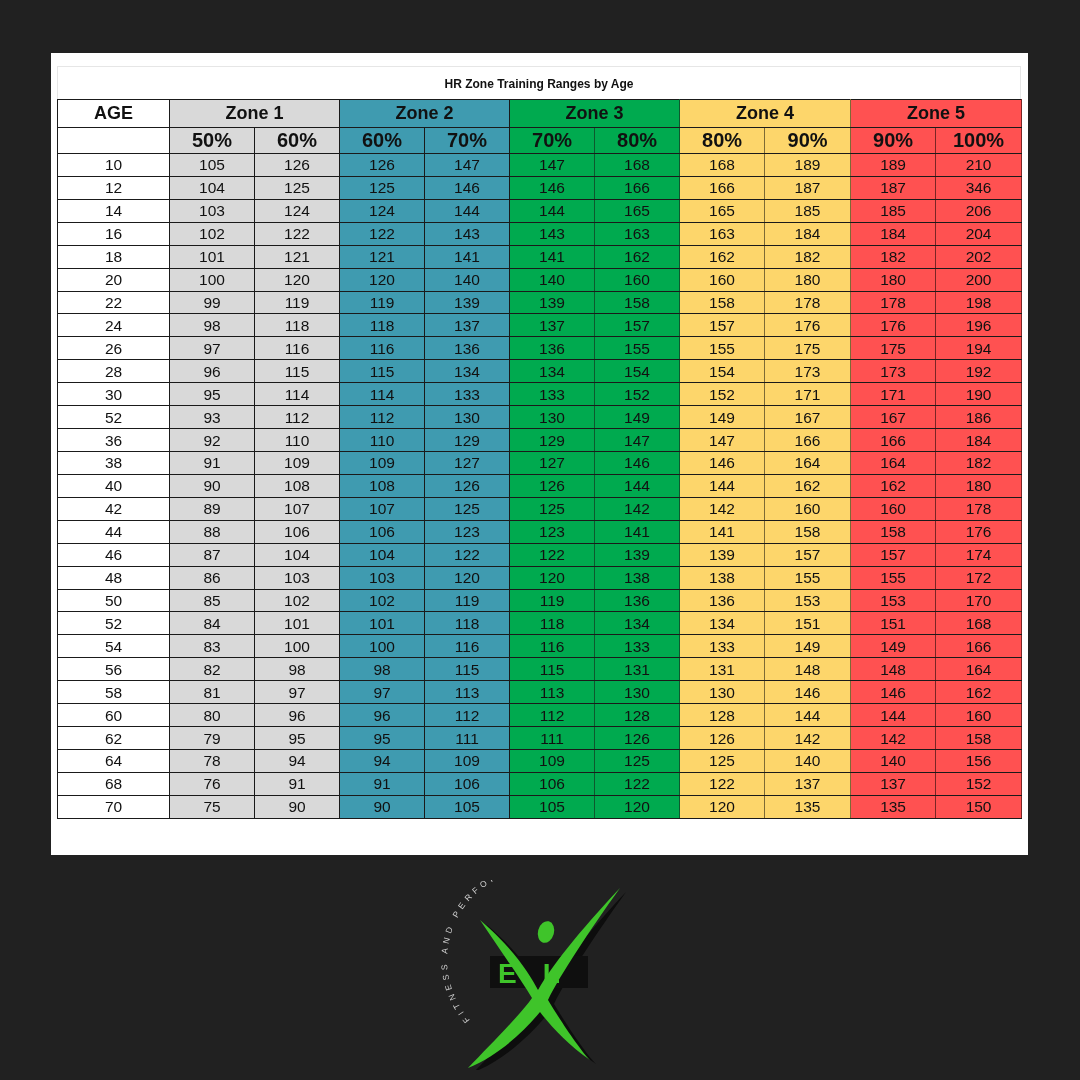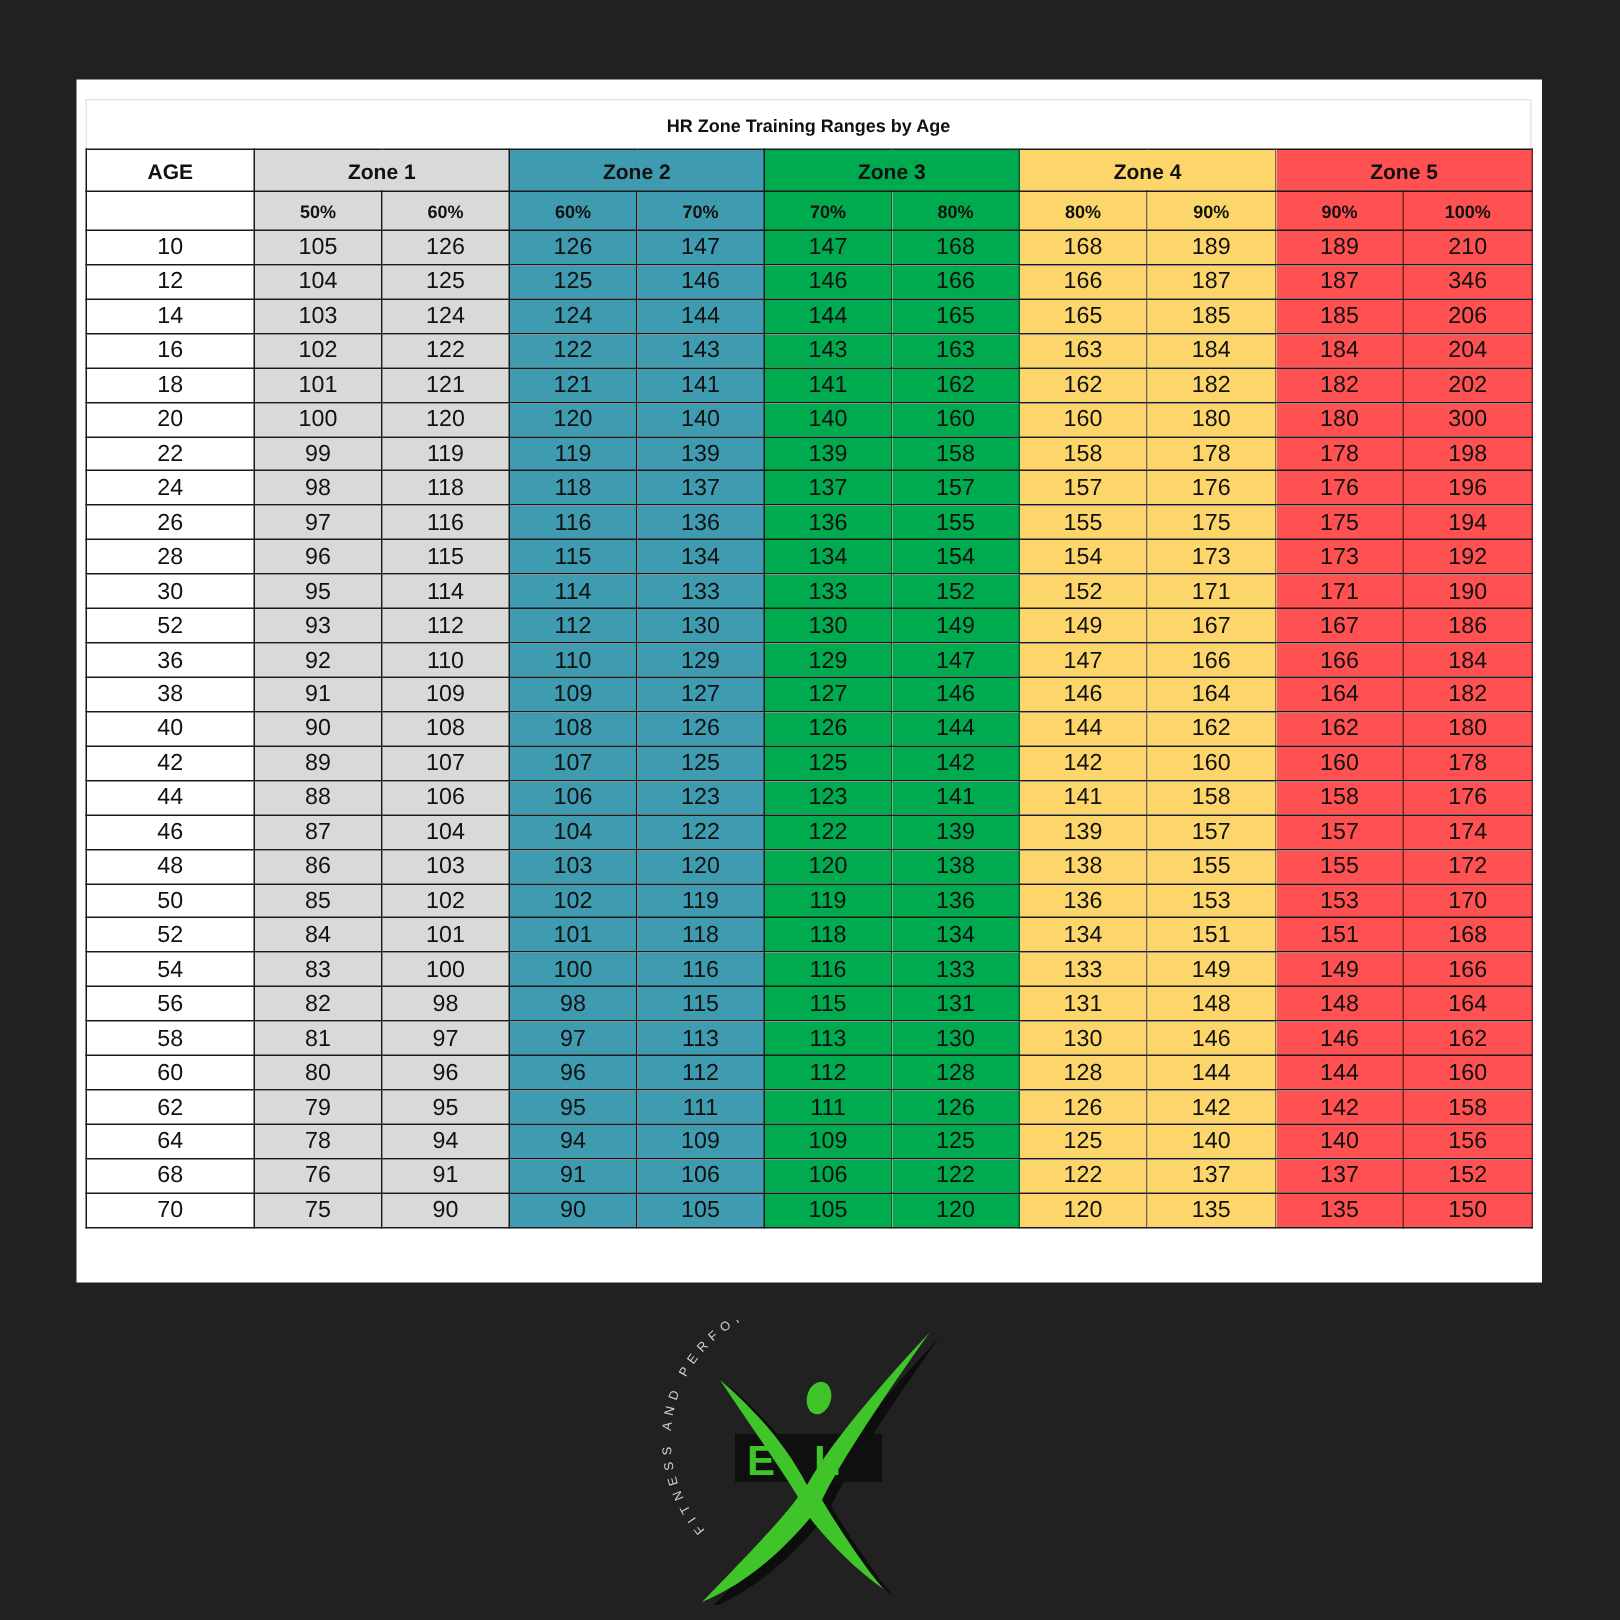--- a/index.html
+++ b/index.html
@@ -20,22 +20,22 @@
     text-align:center; font-weight:bold; font-size:12px; line-height:29px; color:#111;
   }
   table.hr {
     position:absolute; left:57px; top:99px; width:964px;
     border-collapse:collapse; table-layout:fixed;
   }
   table.hr td, table.hr th {
     border:1px solid #1a1a1a; text-align:center; padding:0; color:#111;
     font-size:15.5px; overflow:hidden; white-space:nowrap;
   }
-  table.hr th.zone { height:27px; font-size:14px; font-weight:bold; }
-  table.hr th.pct { height:25px; font-size:12px; font-weight:bold; }
+  table.hr th.zone { height:27px; font-size:18px; font-weight:bold; }
+  table.hr th.pct { height:25px; font-size:20px; font-weight:bold; }
   table.hr td { height:21.93px; line-height:21px; }
   .c-age { background:#ffffff; }
   .c-z1 { background:#d9d9d9; }
   .c-z2 { background:#3f9bb0; }
   .c-z3 { background:#00aa4f; }
   .c-z4 { background:#fdd66b; }
   .c-z5 { background:#ff5151; }
   table.hr .c-z4 { border-left-color:#7d6a35; border-right-color:#7d6a35; }
   table.hr .c-z3 { border-left-color:#0d5a2e; border-right-color:#0d5a2e; }
   table.hr .c-z5 { border-left-color:#7a2525; border-right-color:#7a2525; }
@@ -158,21 +158,21 @@
         <td class="c-age">20</td>
         <td class="c-z1">100</td>
         <td class="c-z1">120</td>
         <td class="c-z2">120</td>
         <td class="c-z2">140</td>
         <td class="c-z3">140</td>
         <td class="c-z3">160</td>
         <td class="c-z4">160</td>
         <td class="c-z4">180</td>
         <td class="c-z5">180</td>
-        <td class="c-z5">300</td>
+        <td class="c-z5">200</td>
       </tr>
       <tr>
         <td class="c-age">22</td>
         <td class="c-z1">99</td>
         <td class="c-z1">119</td>
         <td class="c-z2">119</td>
         <td class="c-z2">139</td>
         <td class="c-z3">139</td>
         <td class="c-z3">158</td>
         <td class="c-z4">158</td>

